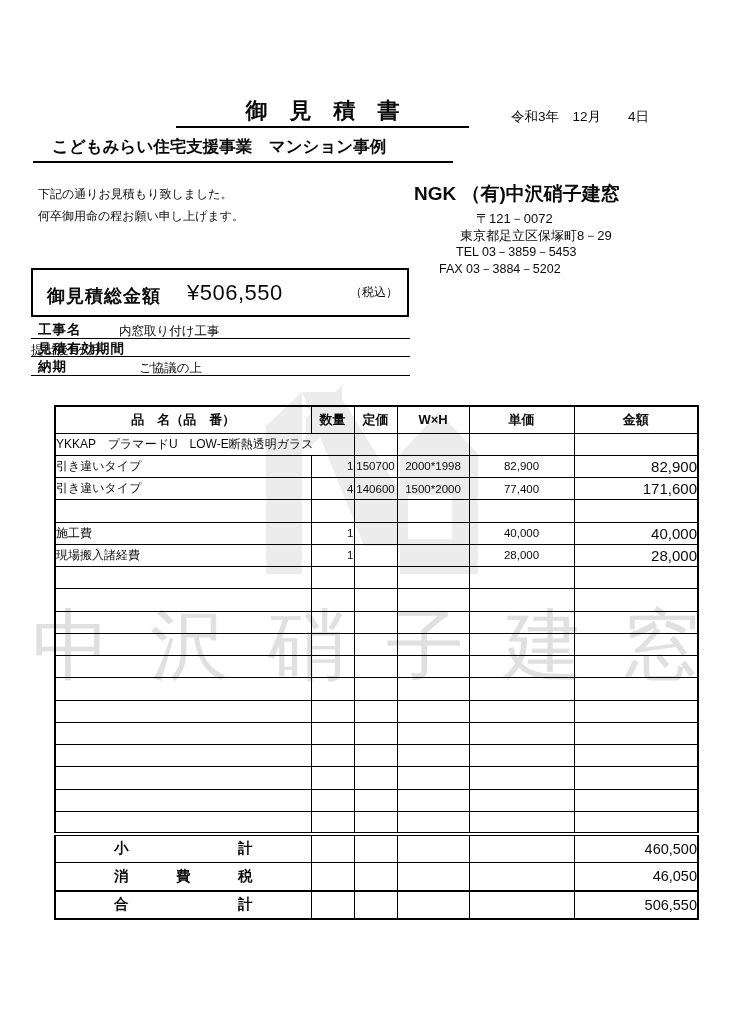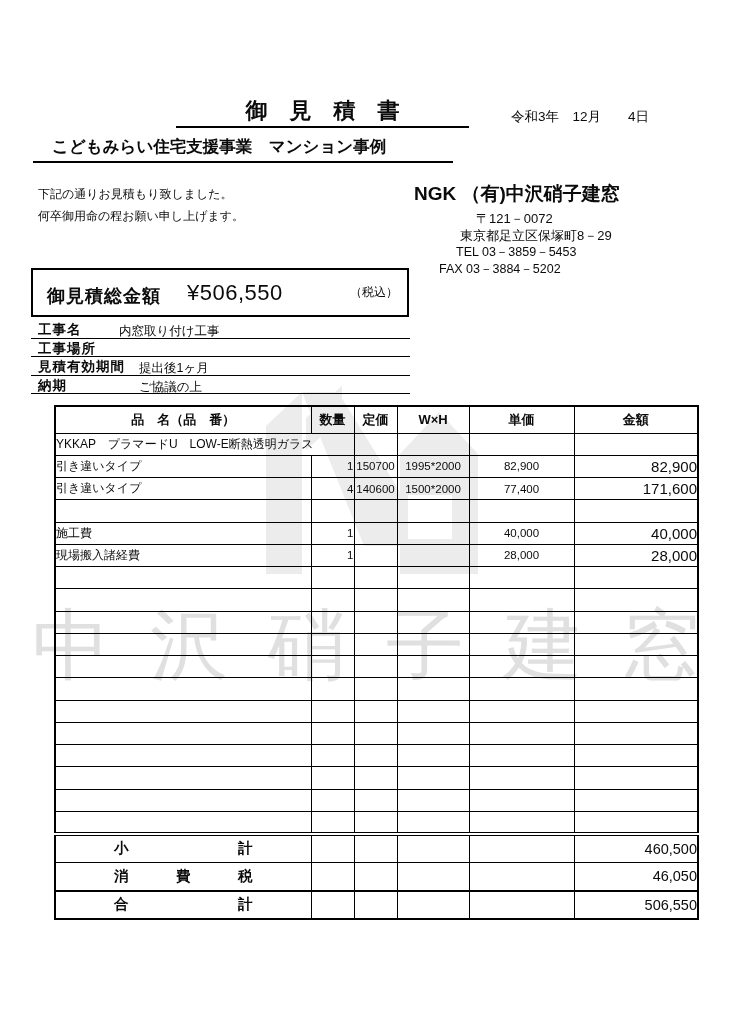--- a/index.html
+++ b/index.html
@@ -124,24 +124,20 @@
   <div class="total-box">
     <span class="total-label">御見積総金額</span>
     <span class="total-amount">¥506,550</span>
     <span class="total-tax">（税込）</span>
   </div>
 
   <div class="meta" id="meta-rows">
       <div class="meta-row">
         <span class="meta-label">工事名</span>
         <span class="meta-value">内窓取り付け工事</span>
-      </div>
-      <div class="meta-row">
-        <span class="meta-label">工事場所</span>
-        <span class="meta-value"></span>
       </div>
       <div class="meta-row">
         <span class="meta-label">見積有効期間</span>
         <span class="meta-value">提出後1ヶ月</span>
       </div>
       <div class="meta-row">
         <span class="meta-label">納期</span>
         <span class="meta-value">ご協議の上</span>
       </div>
     </div>
@@ -170,21 +166,21 @@
           <td class="c-name" colspan="2">YKKAP　プラマードU　LOW-E断熱透明ガラス</td>
           <td class="c-list"></td>
           <td class="c-wxh"></td>
           <td class="c-unit"></td>
           <td class="c-amt"></td>
         </tr>
         <tr>
           <td class="c-name">引き違いタイプ</td>
           <td class="c-qty">1</td>
           <td class="c-list">150700</td>
-          <td class="c-wxh">1995*2000</td>
+          <td class="c-wxh">2000*1998</td>
           <td class="c-unit">82,900</td>
           <td class="c-amt">82,900</td>
         </tr>
         <tr>
           <td class="c-name">引き違いタイプ</td>
           <td class="c-qty">4</td>
           <td class="c-list">140600</td>
           <td class="c-wxh">1500*2000</td>
           <td class="c-unit">77,400</td>
           <td class="c-amt">171,600</td>

